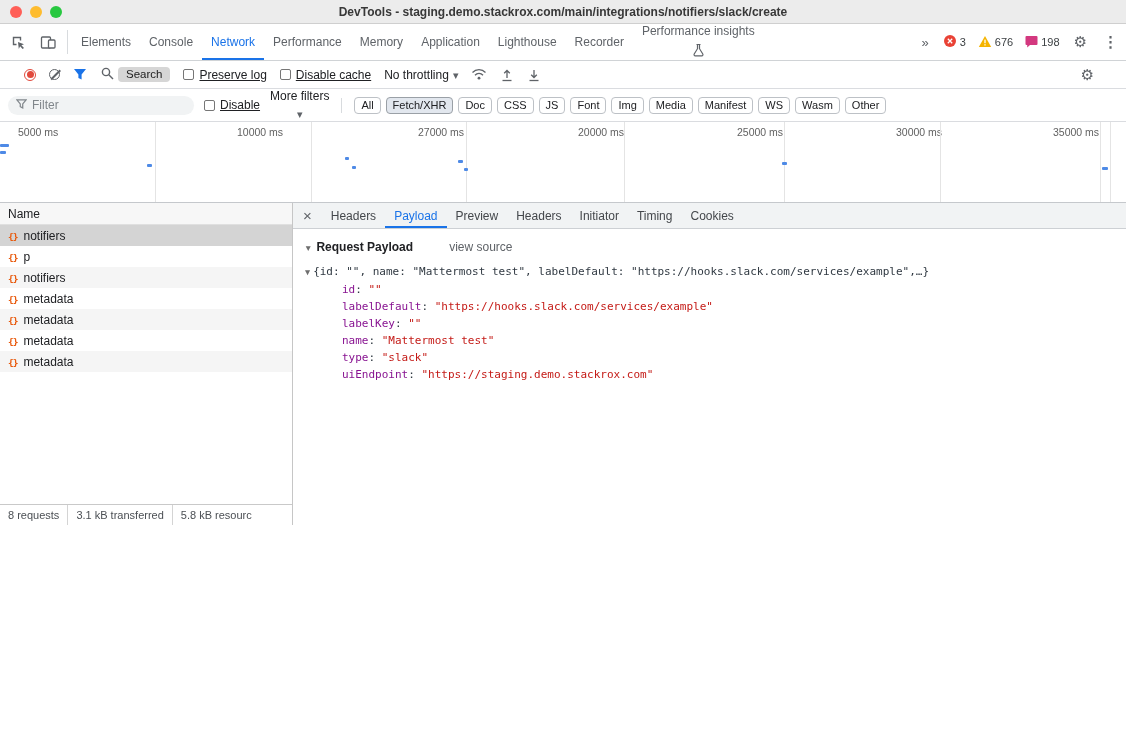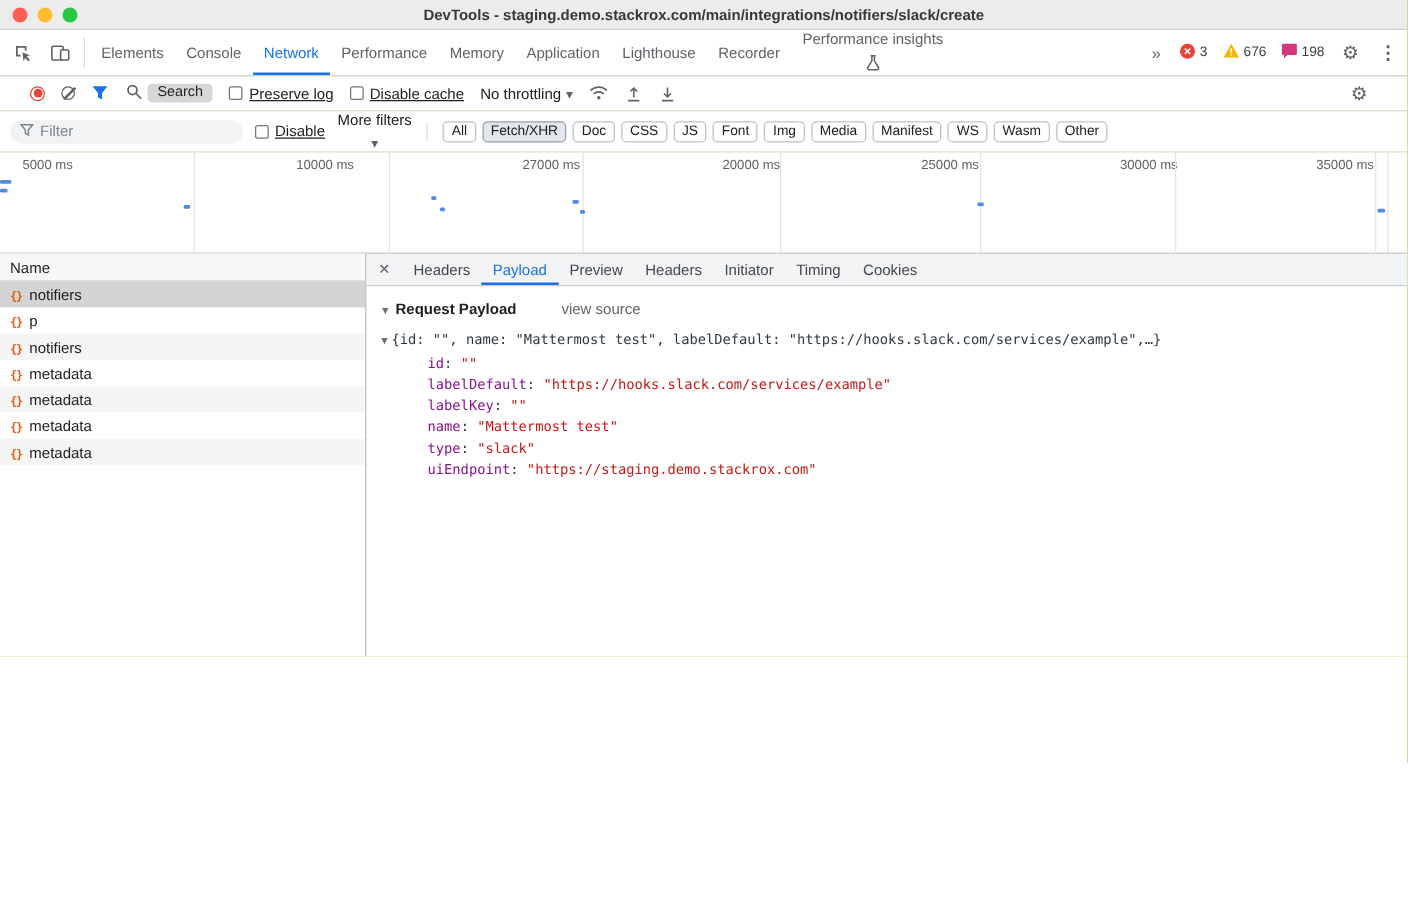--- a/index.html
+++ b/index.html
@@ -304,20 +304,25 @@
         </div>
         <div class="req-row">
           <span class="xhr-ico"></span>
           <span>metadata</span>
         </div>
         <div class="req-row">
           <span class="xhr-ico"></span>
           <span>metadata</span>
         </div>
       </div>
+      <div class="statusbar">
+        <span class="status-item">8 requests</span>
+        <span class="status-item">3.1 kB transferred</span>
+        <span class="status-item">5.8 kB resourc</span>
+      </div>
     </div>
 
     <div class="right">
       <div class="dtabs">
         <span class="close-x">×</span>
         <span class="dtab">Headers</span>
         <span class="dtab selected">Payload</span>
         <span class="dtab">Preview</span>
         <span class="dtab">Headers</span>
         <span class="dtab">Initiator</span>

